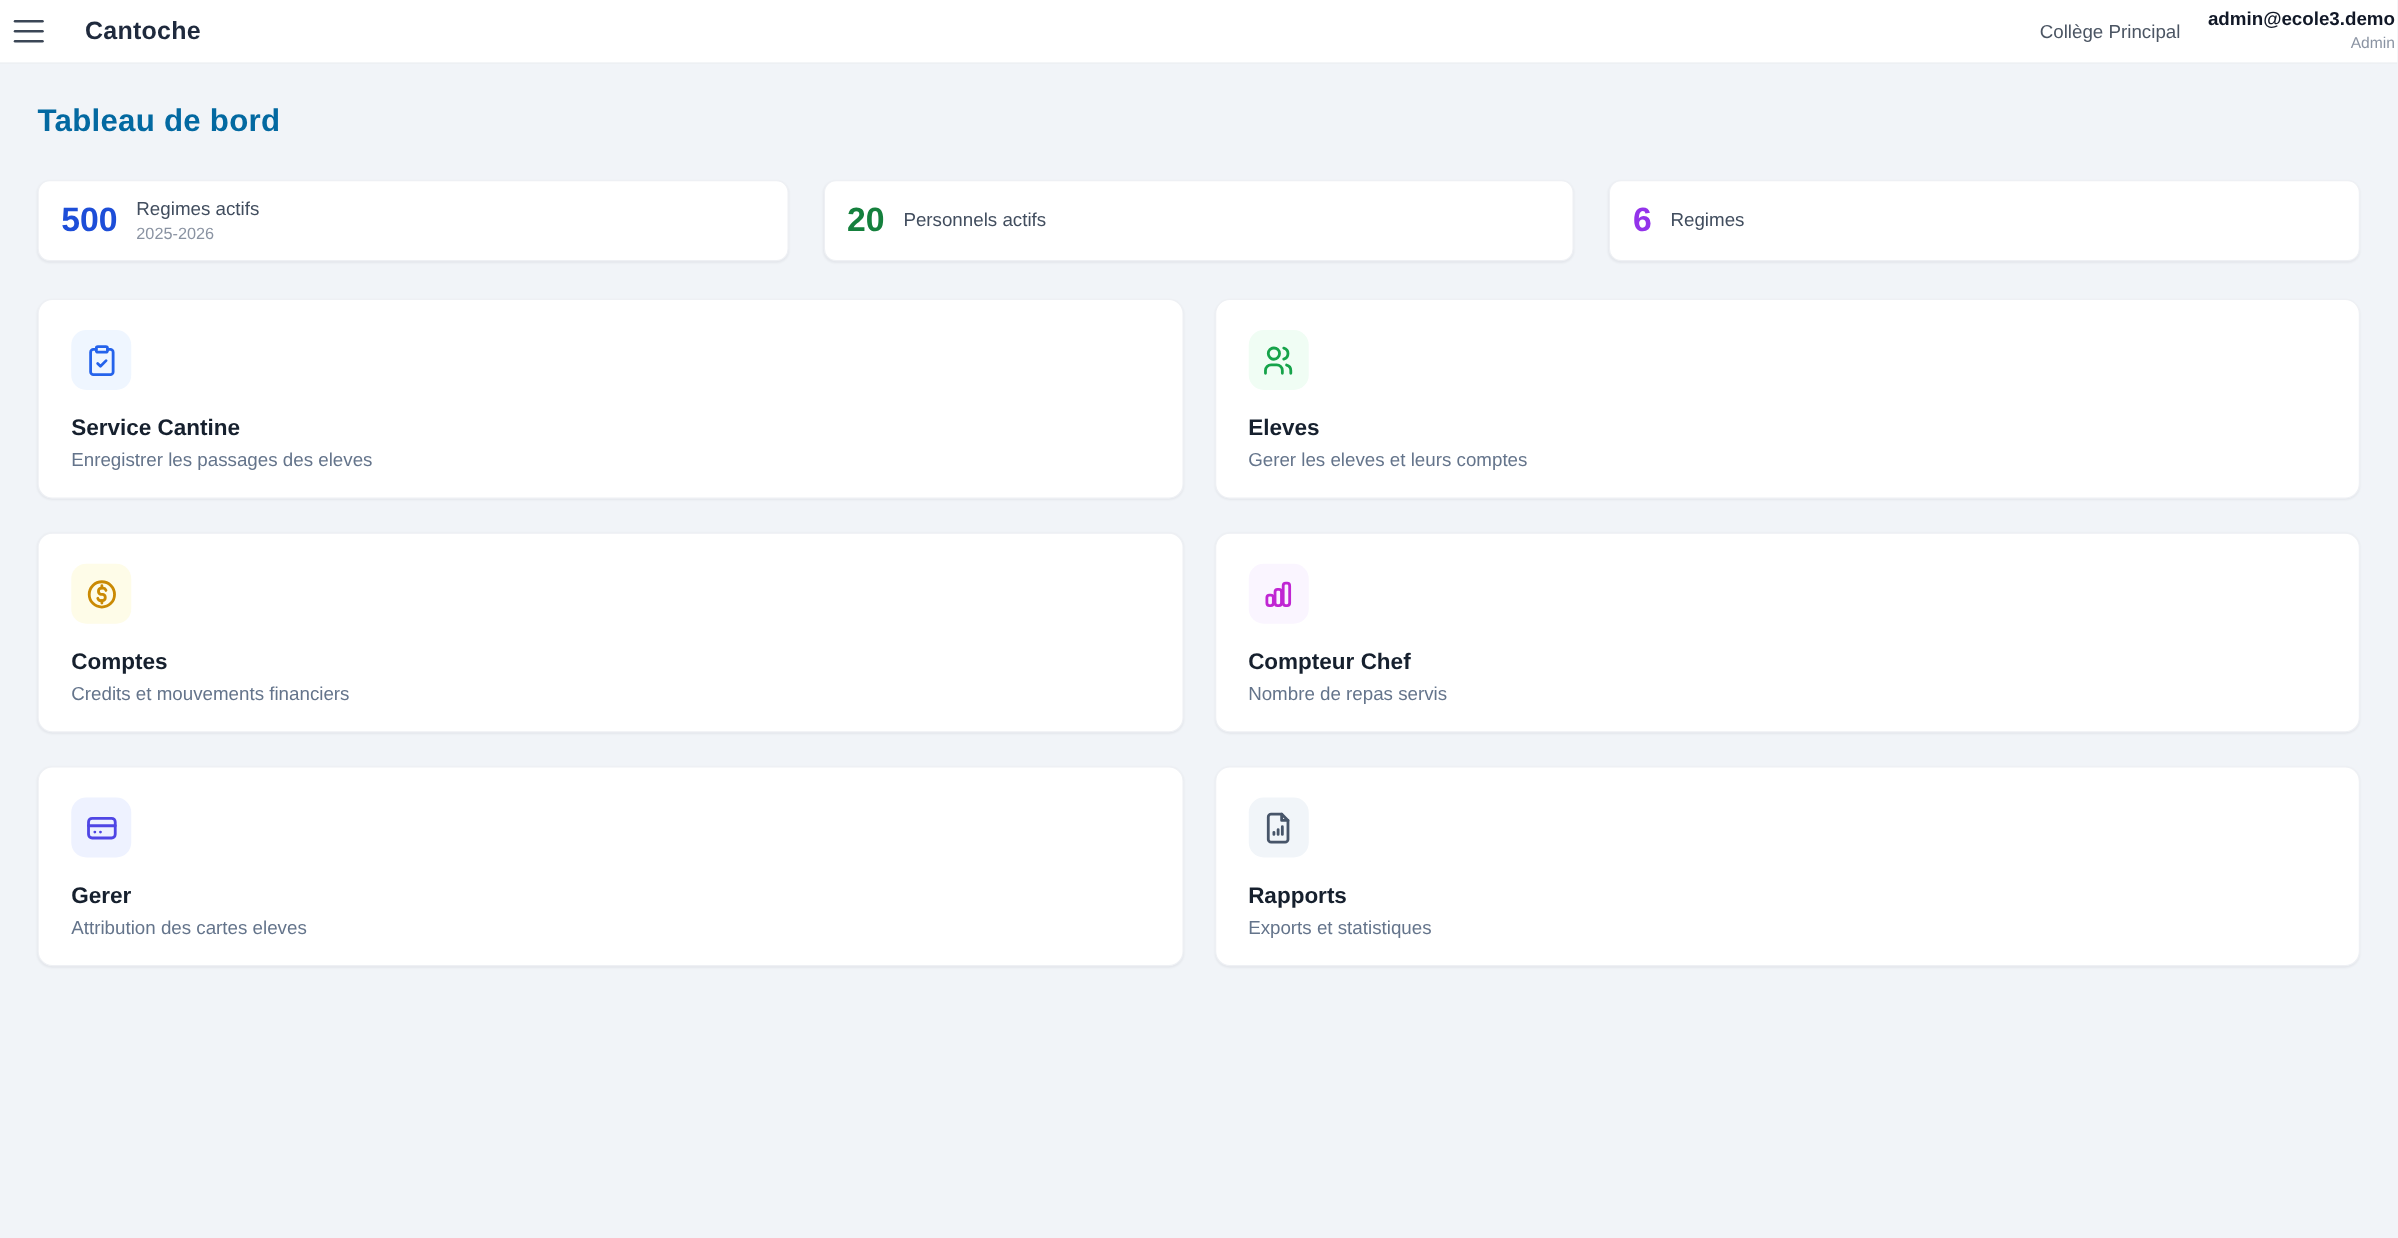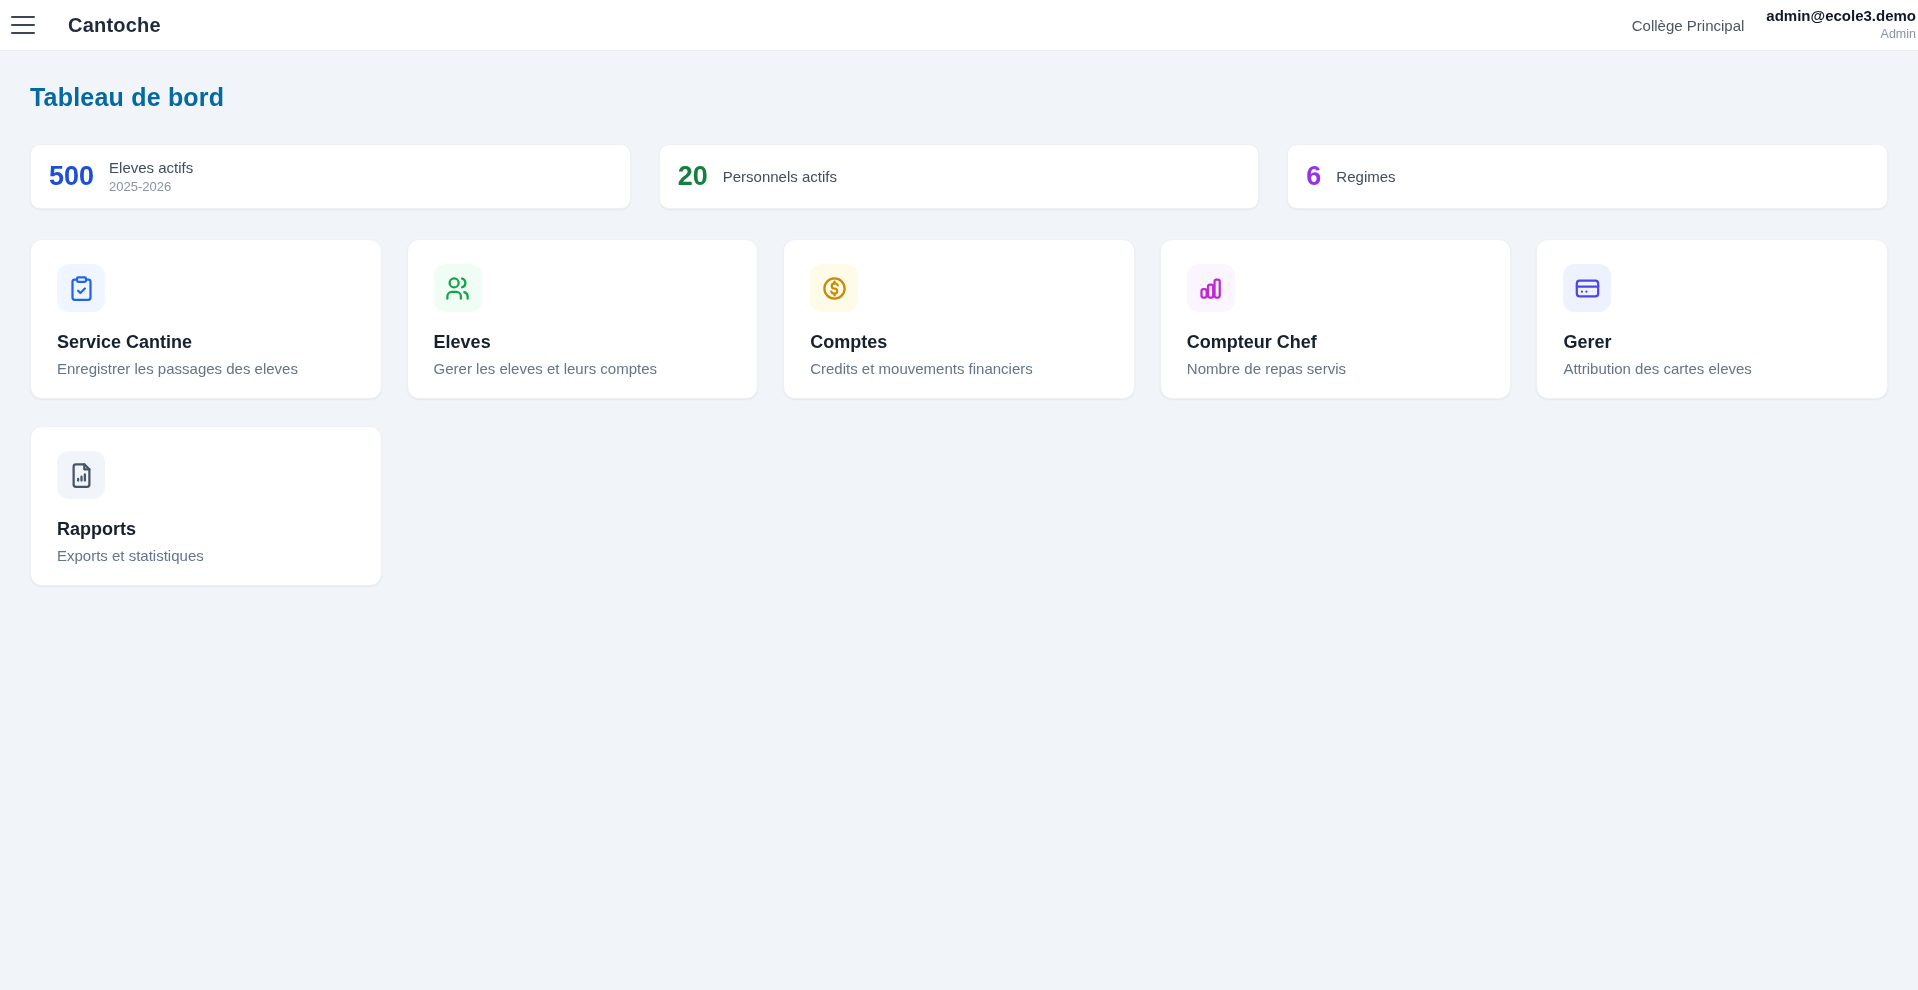--- a/index.html
+++ b/index.html
@@ -61,21 +61,21 @@
     box-shadow: 0 1px 2px rgba(16,24,40,.06);
     border: 1px solid #eef0f4;
   }
   .stat-value { font-size: 27px; font-weight: 700; line-height: 1; }
   .stat-text { display: flex; flex-direction: column; justify-content: center; }
   .stat-label { font-size: 15px; color: #414d5e; }
   .stat-sublabel { font-size: 13px; color: #8a93a2; margin-top: 3px; }
 
   .cards-grid {
     display: grid;
-    grid-template-columns: repeat(5, 1fr);
+    grid-template-columns: repeat(2, 1fr);
     gap: 27px 25px;
   }
   .card {
     background: #ffffff;
     border-radius: 12px;
     height: 160px;
     padding: 24px 26px;
     box-shadow: 0 1px 2px rgba(16,24,40,.06);
     border: 1px solid #eef0f4;
     cursor: pointer;
@@ -110,21 +110,21 @@
   </div>
 </header>
 
 <main class="main">
   <h1 class="page-title">Tableau de bord</h1>
 
   <div class="stats-grid">
     <div class="stat-card">
       <div class="stat-value" style="color: rgb(29, 78, 216);">500</div>
       <div class="stat-text">
-        <div class="stat-label">Eleves actifs</div>
+        <div class="stat-label">Regimes actifs</div>
         <div class="stat-sublabel">2025-2026</div>
       </div>
     </div>
     <div class="stat-card">
       <div class="stat-value" style="color: rgb(21, 128, 61);">20</div>
       <div class="stat-text">
         <div class="stat-label">Personnels actifs</div>
       </div>
     </div>
     <div class="stat-card">

